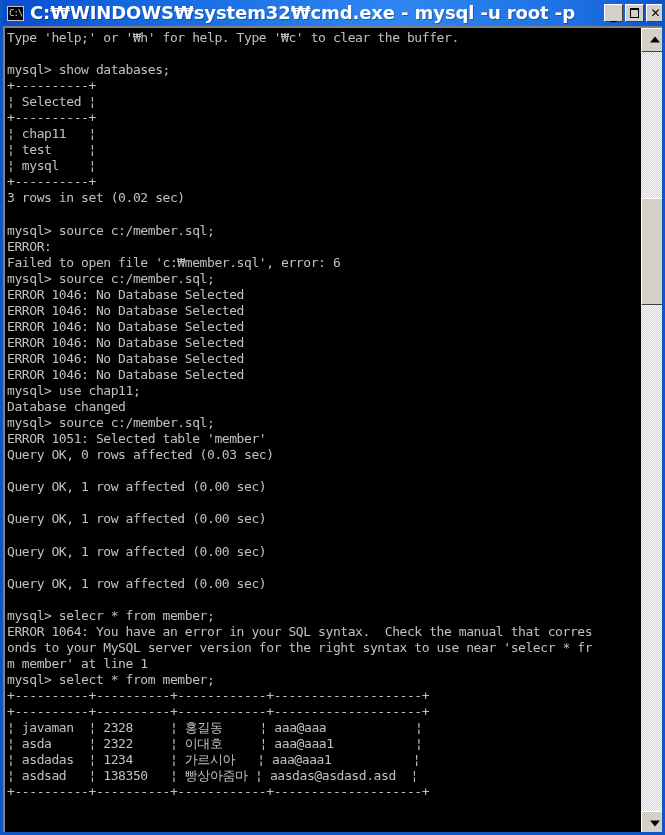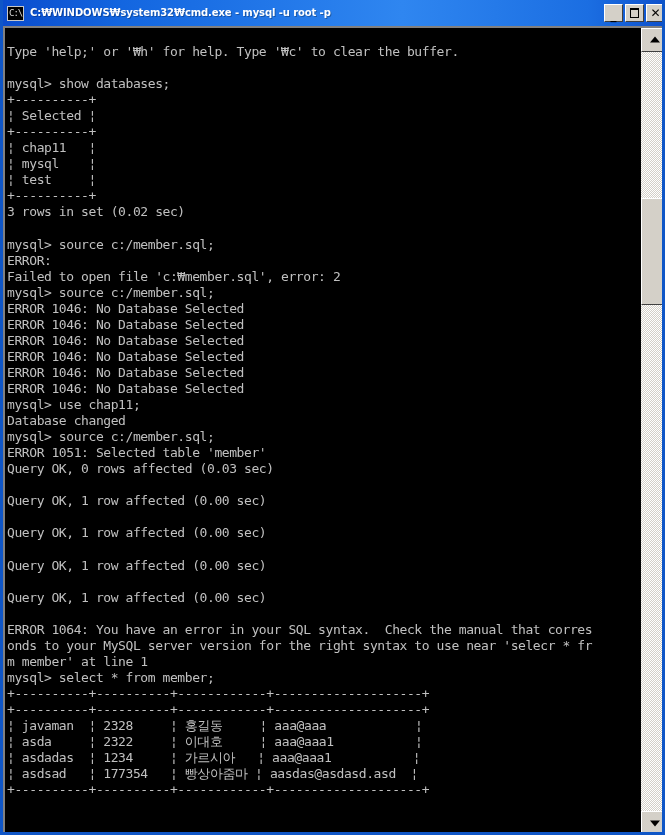--- a/index.html
+++ b/index.html
@@ -59,21 +59,21 @@
     font-size: 9px;
     line-height: 13px;
     color: #d8d8d8;
     letter-spacing: -1px;
     white-space: nowrap;
   }
   #title-text {
     flex: 1 1 auto;
     color: #ffffff;
     font-family: "DejaVu Sans", "Liberation Sans", sans-serif;
-    font-size: 10px;
+    font-size: 18px;
     font-weight: bold;
     line-height: 26px;
     white-space: nowrap;
     overflow: hidden;
     letter-spacing: -0.1px;
     text-shadow: 1px 1px 0 rgba(0,0,0,0.28);
   }
   #title-buttons {
     flex: 0 0 auto;
     display: flex;
@@ -119,21 +119,21 @@
     height: 809px;
     background: #000;
     box-sizing: border-box;
     border-top: 2px solid #808080;
     border-left: 2px solid #808080;
   }
 
   
   #console {
     position: absolute;
-    left: 0; top: 14px;
+    left: 0; top: 0;
     width: 634px;
     height: 774px;
     overflow: hidden;
     background: #000;
     padding: 2px 0 0 2px;
     box-sizing: border-box;
   }
   .line {
     color: #c0c0c0;
     font-family: "DejaVu Sans Mono", "Liberation Mono", monospace;
@@ -240,28 +240,28 @@
   <div id="client">
 
     <div id="console">
         <div class="line">Type 'help;' or '₩h' for help. Type '₩c' to clear the buffer.</div>
         <div class="line blank">&nbsp;</div>
         <div class="line">mysql&gt; show databases;</div>
         <div class="line">+----------+</div>
         <div class="line">¦ Selected ¦</div>
         <div class="line">+----------+</div>
         <div class="line">¦ chap11   ¦</div>
+        <div class="line">¦ test     ¦</div>
         <div class="line">¦ mysql    ¦</div>
-        <div class="line">¦ test     ¦</div>
         <div class="line">+----------+</div>
         <div class="line">3 rows in set (0.02 sec)</div>
         <div class="line blank">&nbsp;</div>
         <div class="line">mysql&gt; source c:/member.sql;</div>
         <div class="line">ERROR:</div>
-        <div class="line">Failed to open file 'c:₩member.sql', error: 2</div>
+        <div class="line">Failed to open file 'c:₩member.sql', error: 6</div>
         <div class="line">mysql&gt; source c:/member.sql;</div>
         <div class="line">ERROR 1046: No Database Selected</div>
         <div class="line">ERROR 1046: No Database Selected</div>
         <div class="line">ERROR 1046: No Database Selected</div>
         <div class="line">ERROR 1046: No Database Selected</div>
         <div class="line">ERROR 1046: No Database Selected</div>
         <div class="line">ERROR 1046: No Database Selected</div>
         <div class="line">mysql&gt; use chap11;</div>
         <div class="line">Database changed</div>
         <div class="line">mysql&gt; source c:/member.sql;</div>
@@ -269,30 +269,31 @@
         <div class="line">Query OK, 0 rows affected (0.03 sec)</div>
         <div class="line blank">&nbsp;</div>
         <div class="line">Query OK, 1 row affected (0.00 sec)</div>
         <div class="line blank">&nbsp;</div>
         <div class="line">Query OK, 1 row affected (0.00 sec)</div>
         <div class="line blank">&nbsp;</div>
         <div class="line">Query OK, 1 row affected (0.00 sec)</div>
         <div class="line blank">&nbsp;</div>
         <div class="line">Query OK, 1 row affected (0.00 sec)</div>
         <div class="line blank">&nbsp;</div>
+        <div class="line">mysql&gt; selecr * from member;</div>
         <div class="line">ERROR 1064: You have an error in your SQL syntax.  Check the manual that corres</div>
         <div class="line">onds to your MySQL server version for the right syntax to use near 'selecr * fr</div>
         <div class="line">m member' at line 1</div>
         <div class="line">mysql&gt; select * from member;</div>
         <div class="line">+----------+----------+------------+--------------------+</div>
         <div class="line">+----------+----------+------------+--------------------+</div>
         <div class="line kr">¦ javaman  ¦ 2328     ¦ 홍길동     ¦ aaa@aaa            ¦</div>
         <div class="line kr">¦ asda     ¦ 2322     ¦ 이대호     ¦ aaa@aaa1           ¦</div>
         <div class="line kr">¦ asdadas  ¦ 1234     ¦ 가르시아   ¦ aaa@aaa1           ¦</div>
-        <div class="line kr">¦ asdsad   ¦ 177354   ¦ 빵상아줌마 ¦ aasdas@asdasd.asd  ¦</div>
+        <div class="line kr">¦ asdsad   ¦ 138350   ¦ 빵상아줌마 ¦ aasdas@asdasd.asd  ¦</div>
         <div class="line">+----------+----------+------------+--------------------+</div>
       </div>
 
     <div id="scrollbar">
       <button class="sb-btn up">
         <span class="sb-arrow"></span>
       </button>
       <div id="scroll-track"></div>
       <div id="scroll-thumb" style="top: 170px; height: 107px;"></div>
       <button class="sb-btn down">

